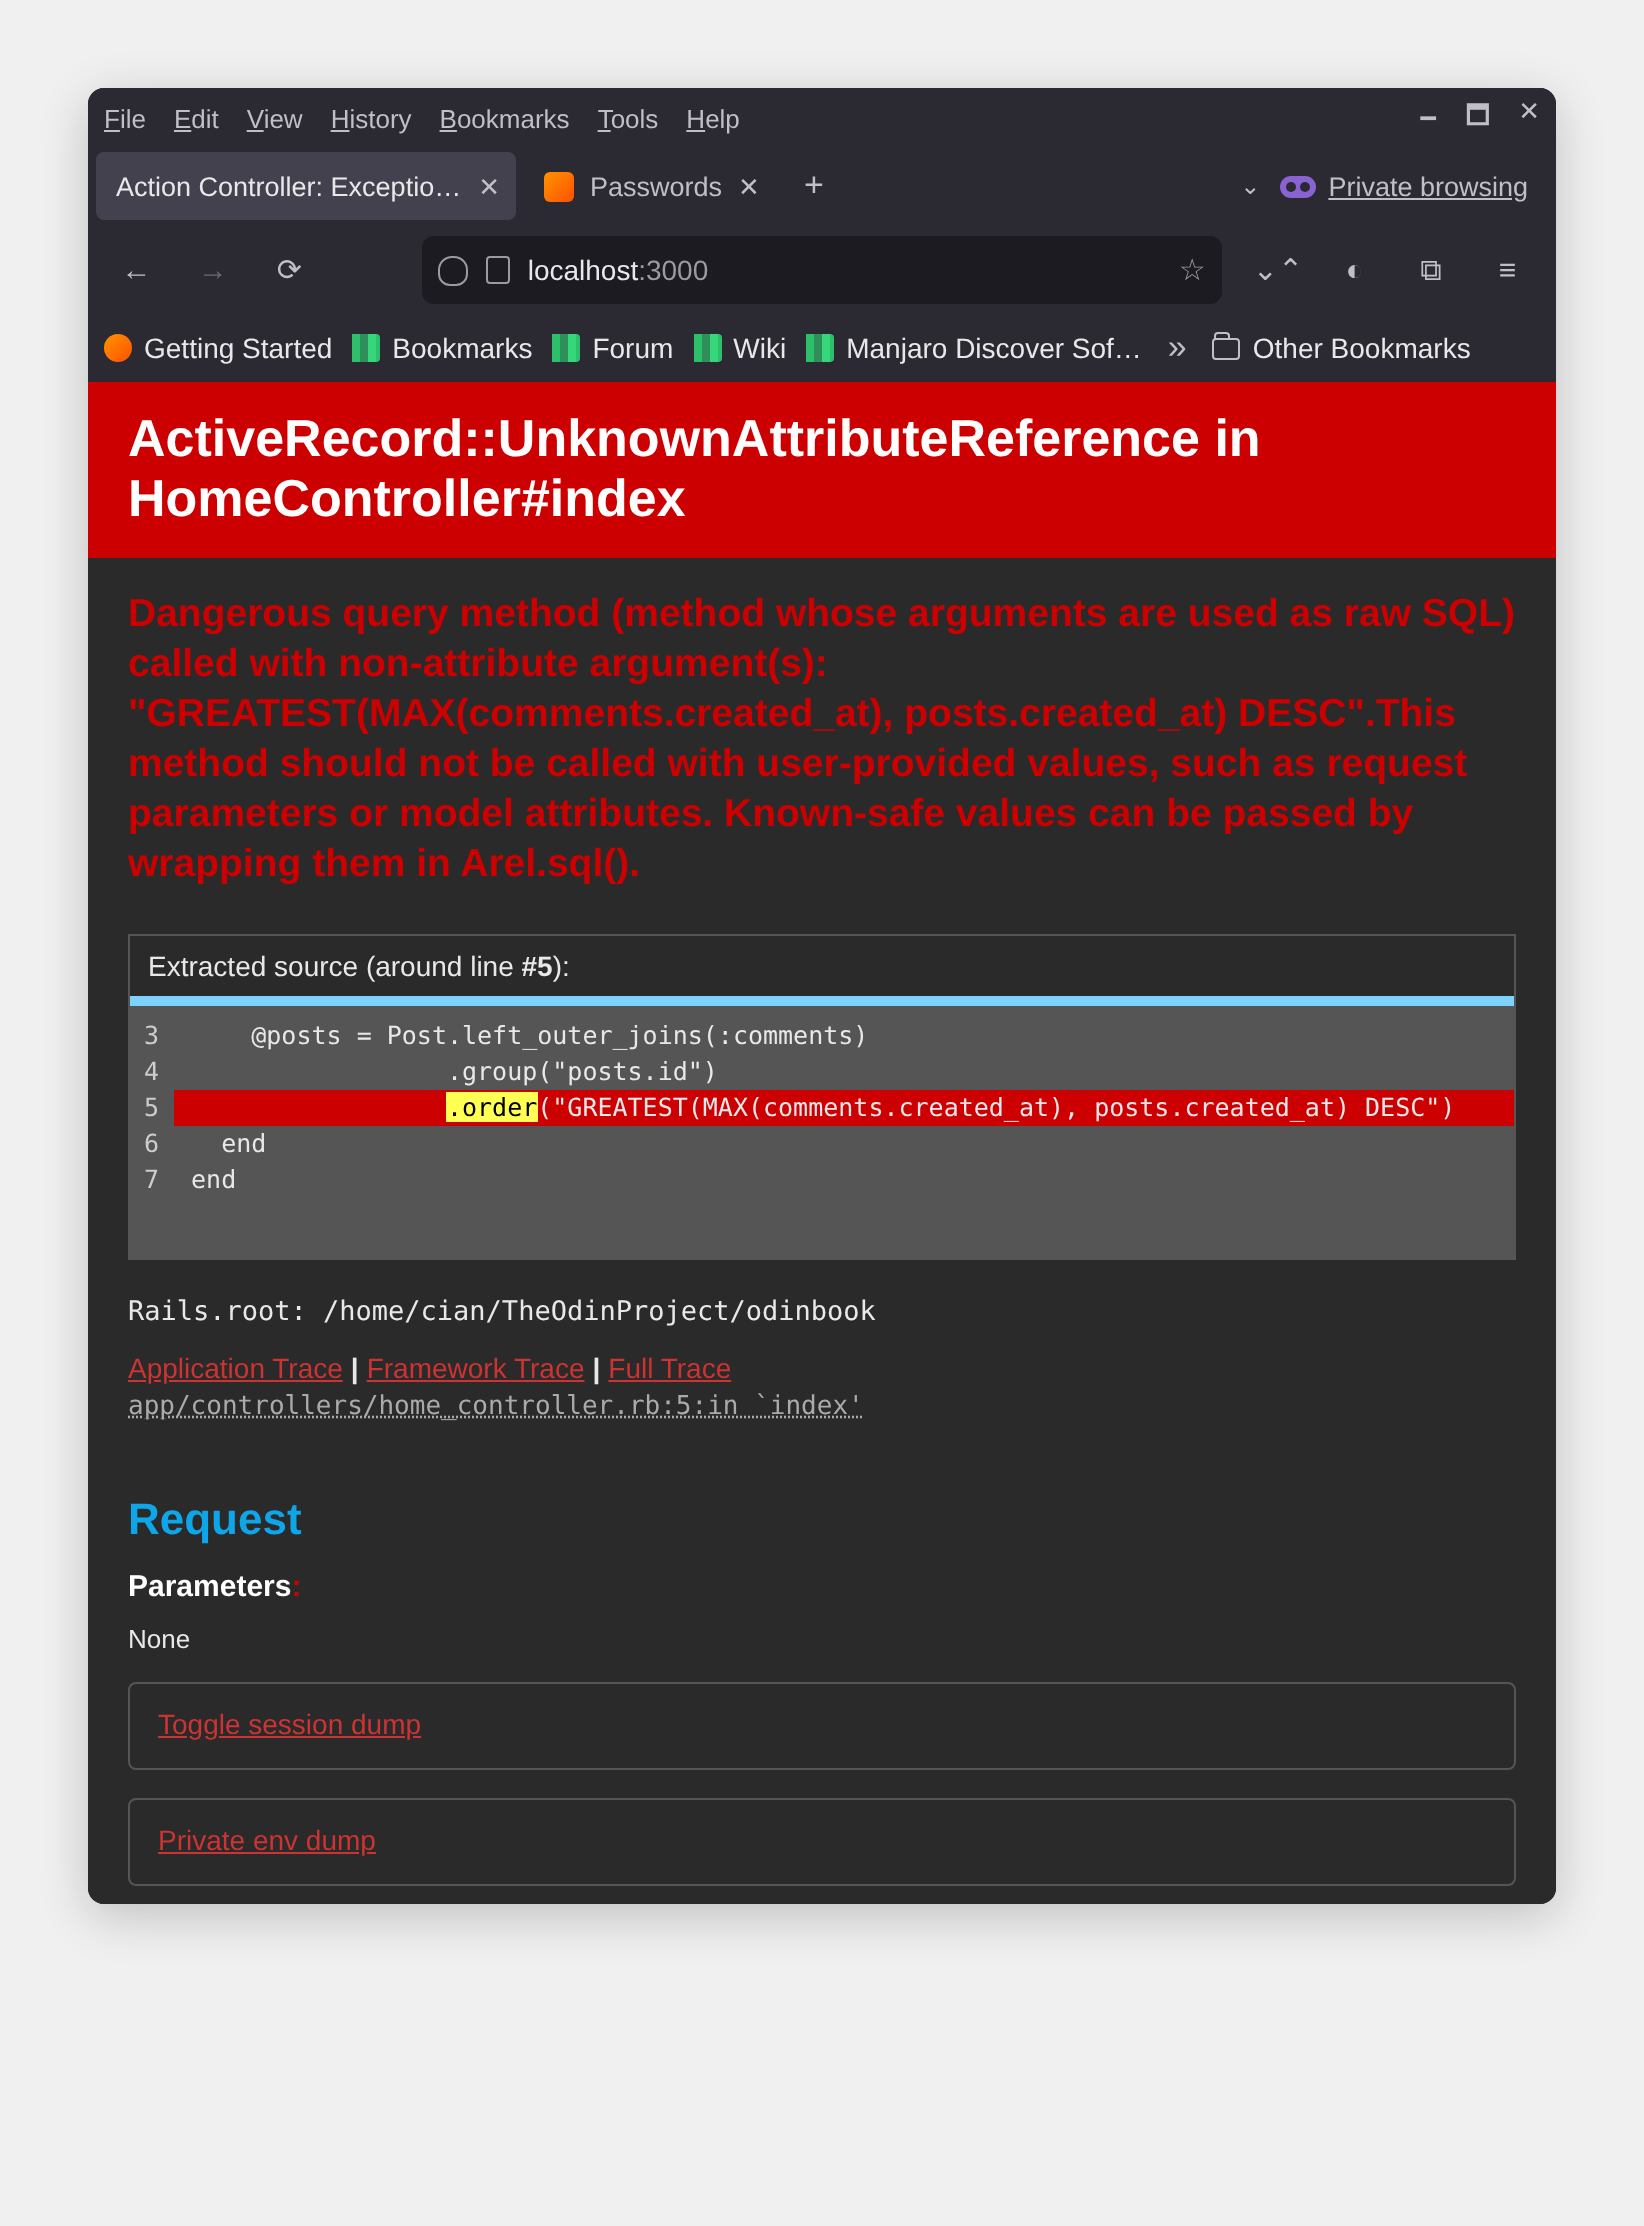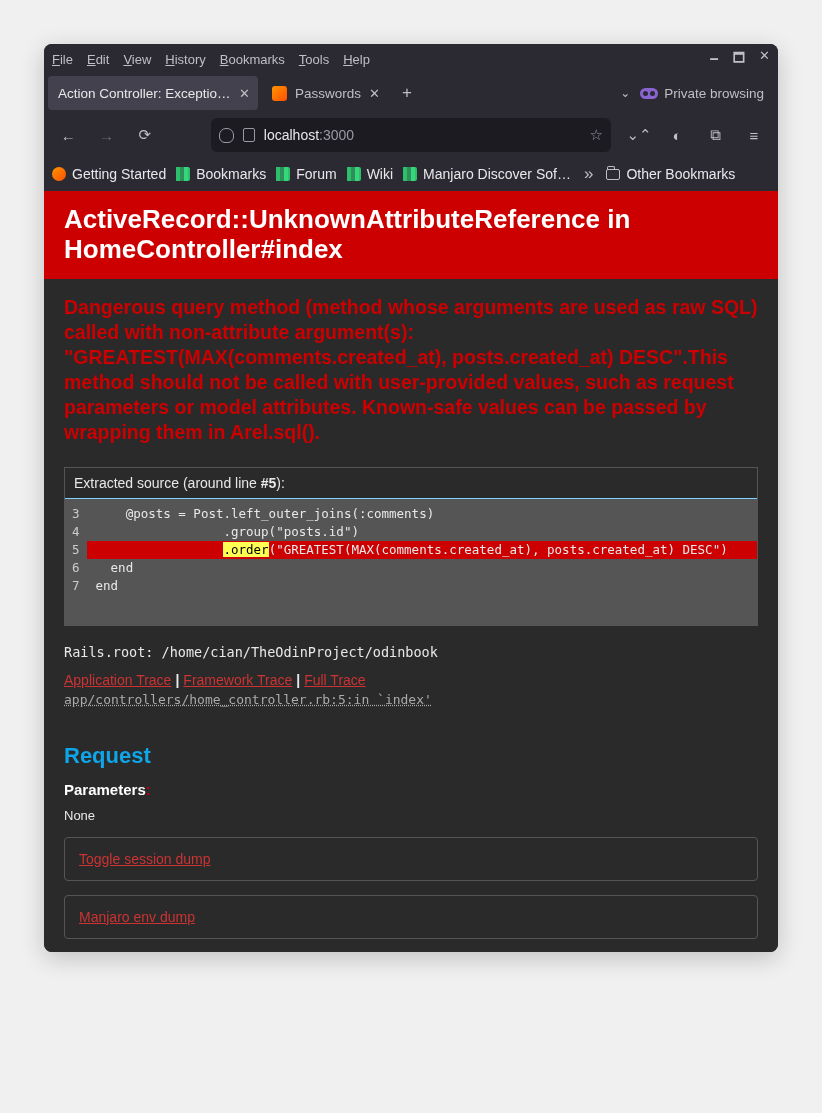--- a/index.html
+++ b/index.html
@@ -51,21 +51,21 @@
       border-radius: 4px;
       gap:8px; max-width: 210px; overflow:hidden;
     }
     .tab.active { background: #42414d; }
     .tab .tab-icon { width:15px; height:15px; flex:none; border-radius:3px; }
     .tab .tab-label { white-space: nowrap; overflow:hidden; text-overflow:ellipsis; flex:1; }
     .tab .tab-close { color:#bfbfc5; font-size:13px; flex:none; cursor:pointer; }
     .newtab { color:#bfbfc5; width:30px; text-align:center; font-size:17px; cursor:pointer; }
     .tab-spacer { flex:1; }
     .tab-chevron { color:#bfbfc5; width:22px; text-align:center; font-size:12px; cursor:pointer;}
-    .private { display:flex; align-items:center; gap:6px; color:#bfbfc5; font-size:13.5px; padding-right:10px; }
+    .private { display:flex; align-items:center; gap:6px; color:#bfbfc5; font-size:13.5px; padding-right:10px;text-decoration:underline; }
     .mask-icon { width:18px; height:11px; background:#8a63d2; border-radius:6px; position:relative; }
     .mask-icon::before, .mask-icon::after { content:""; position:absolute; width:5px; height:5px; background:#2b2a33; border-radius:50%; top:3px; }
     .mask-icon::before { left:3px; } .mask-icon::after { right:3px; }
     
     .navbar {
       height: 46px; background:#2b2a33;
       display:flex; align-items:center; padding:0 8px; gap:6px;
     }
     .nav-btn { width:34px; height:34px; display:flex; align-items:center; justify-content:center; color:#bfbfc5; border-radius:4px; cursor:pointer; font-size:15px;}
     .nav-btn.disabled { color:#6a6a72; }
@@ -92,21 +92,21 @@
     .bm-folder { border:1.5px solid #bfbfc5; border-radius:2px; width:14px; height:11px; position:relative; }
     .bm-folder::before { content:""; position:absolute; width:6px; height:3px; border:1.5px solid #bfbfc5; border-bottom:none; border-radius:2px 2px 0 0; top:-4px; left:0;}
 
     
     .page { flex:1; background:#2a2a2a; color:#fff; overflow-y:auto; padding-bottom:16px; position:relative; }
     .err-header { background:#c00; padding:14px 20px; }
     .err-title { font-size:26px; font-weight:700; line-height:1.15; }
     .err-msg-wrap { padding:16px 20px 6px; }
     .err-msg { color:#c00; font-weight:700; font-size:19.5px; line-height:1.28; }
     .src-box { margin:16px 20px 0; border:1px solid #555; }
-    .src-title { background:#2a2a2a; color:#e8e8ea; padding:7px 9px; font-size:14px; border-bottom:1px solid #7dd3fc; }
+    .src-title { background:#2a2a2a; color:#e8e8ea; padding:7px 9px; font-size:14px; border-bottom:5px solid #7dd3fc; }
     .src-title .ln { font-weight:700; }
     .code-area { display:flex; background:#555; }
     .gutter { background:#555; color:#ccc; padding:6px 7px 30px; font-family:"DejaVu Sans Mono",Menlo,Consolas,monospace; font-size:12.5px; text-align:right; }
     .gutter div { height:18px; line-height:18px; }
     .codelines { flex:1; padding:6px 0 30px; font-family:"DejaVu Sans Mono",Menlo,Consolas,monospace; font-size:12.5px; }
     .codelines .line { height:18px; line-height:18px; padding-left:9px; white-space:pre; color:#e8e8ea; }
     .codelines .line.hl { background:#c00; }
     .codelines .token-hl { background:#ffff54; color:#000; }
     .rails-root { font-family:"DejaVu Sans Mono",Menlo,Consolas,monospace; font-size:13.5px; color:#e8e8ea; padding:18px 20px 0; }
     .traces { padding:12px 20px 0; font-size:14px; }
@@ -274,21 +274,21 @@
     <div class="req-h">Request</div>
     <div class="params">
       <span class="params-label">Parameters</span><span class="colon">:</span>
     </div>
     <div class="params-none">None</div>
 
     <div class="toggle-box">
       <a href="#">Toggle session dump</a>
     </div>
     <div class="toggle-box">
-      <a href="#">Manjaro env dump</a>
+      <a href="#">Private env dump</a>
     </div>
 
     <div class="console">
       <span class="prompt">&gt;&gt;</span>
       <span class="cursor"></span>
       <span class="close-x">x</span>
     </div>
     <div class="console-fill"></div>
   </div>
 

